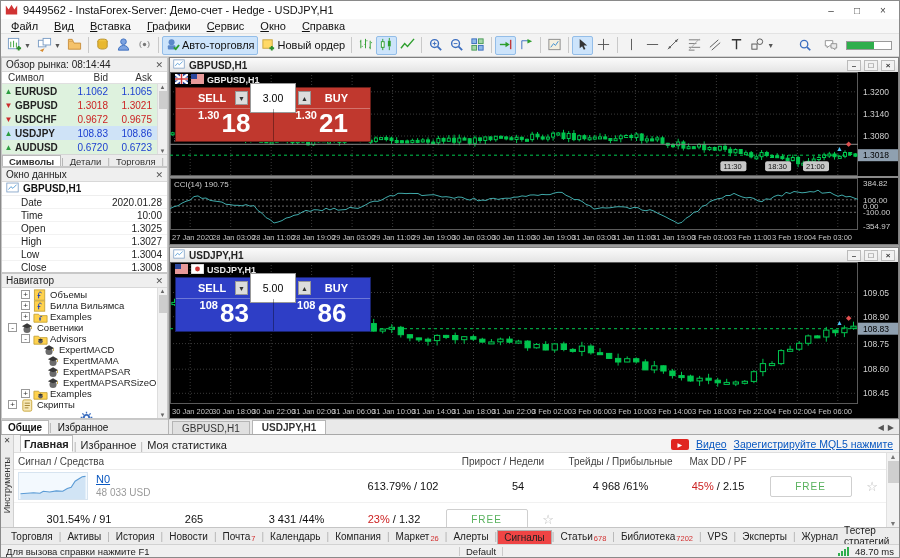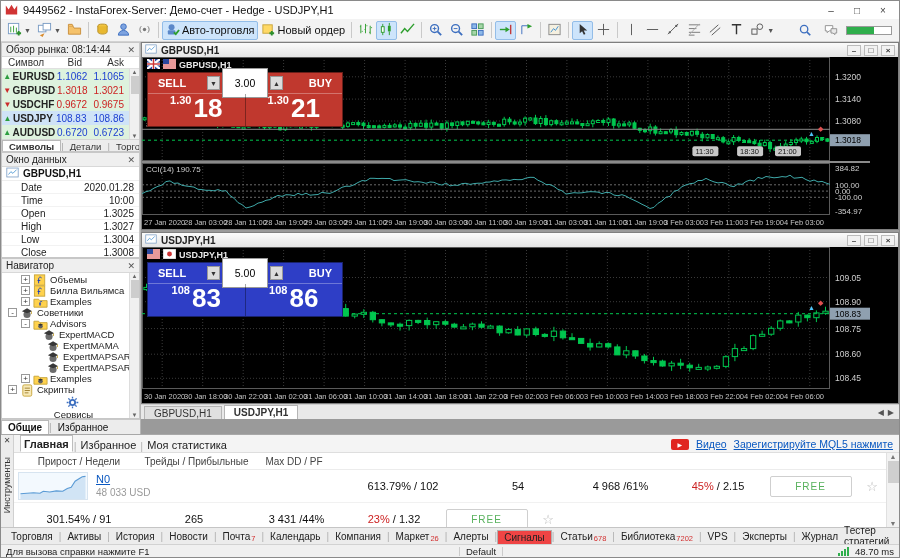--- a/index.html
+++ b/index.html
@@ -20,21 +20,21 @@
 .tbtn.active{background:#cde4fb;border-color:#93bde8}
 .tbtn .dd{font-size:7px;color:#555}
 .tlabel{font-size:11px;white-space:nowrap}
 .tsep{width:1px;height:16px;background:#c9c9c9;margin:0 3px;flex:none}
 .tb-right{margin-left:auto;display:flex;align-items:center;gap:5px;padding-right:4px}
 .progress{width:46px;height:9px;border:1px solid #9a9a9a;background:#fff}
 .progress>span{display:block;height:100%;width:62%;background:#2fae4c}
 
 
 .content{flex:1;display:flex;min-height:0}
-.left{width:140px;flex:none;display:flex;flex-direction:column;background:#f0f0f0;border-right:1px solid #b5b5b5}
+.left{width:168px;flex:none;display:flex;flex-direction:column;background:#f0f0f0;border-right:1px solid #b5b5b5}
 .panel{border:1px solid #c7c7c7;background:#fff;display:flex;flex-direction:column;overflow:hidden}
 .panel-h{height:14px;background:#efefef;border-bottom:1px solid #d8d8d8;display:flex;align-items:center;padding:0 4px;font-size:10px;color:#222;flex:none}
 .panel-x{margin-left:auto;font-size:9px;color:#555}
 
 
 .mw{height:110px;flex:none}
 .mw-colhead{height:15px;display:flex;align-items:center;font-size:10px;color:#333;border-bottom:1px solid #e0e0e0;padding-right:11px}
 .mw-colhead .c1{flex:1;padding-left:6px}
 .mw-colhead .c2,.mw-colhead .c3{width:44px;text-align:right;padding-right:4px}
 .mw-rows{position:relative;flex:1}
@@ -75,21 +75,21 @@
 .chart-win{border:1px solid #7f7f7f;background:#d4d0c8;display:flex;flex-direction:column;flex:none}
 .chart-win.gbp{height:188px;margin-bottom:2px}
 .chart-win.jpy{height:172px}
 .cw-title{height:14px;background:linear-gradient(#fbfbfb,#e4e4e4);display:flex;align-items:center;gap:4px;padding:0 3px;font-size:10px;font-weight:bold;color:#222;flex:none}
 .cw-btns{margin-left:auto;display:flex;gap:3px}
 .cw-btn{width:14px;height:11px;display:flex;align-items:center;justify-content:center;font-size:8px;color:#333;background:#f2f2f2;border:1px solid #bbb}
 .cw-body{position:relative;flex:1;background:#000;overflow:hidden}
 .chart-svg{position:absolute;left:0;top:0}
 .ov-title{position:absolute;left:5px;top:2px;display:flex;align-items:center;gap:3px;color:#e8e8e8;font-size:9px;font-weight:bold}
 .owt{position:absolute;left:5px;top:15px;width:196px;border:1px solid rgba(0,0,0,.45);color:#fff}
-.owt-top{display:flex;align-items:center;height:20px;padding:0 10px;gap:2px}
+.owt-top{display:flex;align-items:center;height:20px;padding:0 22px;gap:2px}
 .owt-side{flex:1;font-size:11px;font-weight:bold}
 .owt-side.r{text-align:right}
 .owt-dd,.owt-up{width:13px;height:14px;background:#dcdcdc;color:#333;font-size:7px;display:flex;align-items:center;justify-content:center;border:1px solid #999}
 .owt-lot{width:46px;height:30px;border:1px solid #999;background:#fff;color:#000;font-size:10.5px;text-align:center;font-family:"Liberation Sans",sans-serif}
 .owt-prices{display:flex;height:33px;border-top:1px solid rgba(255,255,255,.3)}
 .owt-price{flex:1;display:flex;justify-content:center;padding-bottom:4px}
 .owt-price:first-child{border-right:1px solid rgba(0,0,0,.35)}
 .owt-price .sm{font-size:11px;font-weight:bold;margin:0 2px 4px 0}
 .owt-price .big{font-size:26px;font-weight:bold;line-height:28px}
 .chart-tabs{height:15px;background:#e9e9e9;border-top:1px solid #cfcfcf;display:flex;align-items:flex-end;padding-left:3px;flex:none}
@@ -156,20 +156,29 @@
           <path d="M1 14V3l3.5 5L8 2l3.5 6L15 3v11z" fill="#d13434"></path>
         </svg></span>
     <span class="title-text">9449562 - InstaForex-Server: Демо-счет - Hedge - USDJPY,H1</span>
     <span class="win-btns">
       <span class="win-btn">–</span>
       <span class="win-btn">□</span>
       <span class="win-btn">×</span>
     </span>
   </div>
 
+  <div class="menubar">
+      <span class="menu-item">Файл</span>
+      <span class="menu-item">Вид</span>
+      <span class="menu-item">Вставка</span>
+      <span class="menu-item">Графики</span>
+      <span class="menu-item">Сервис</span>
+      <span class="menu-item">Окно</span>
+      <span class="menu-item">Справка</span>
+    </div>
 
   <div class="toolbar">
     <span class="tbtn">
         <span><svg width="15" height="15" viewBox="0 0 16 16">
             <rect x="1.5" y="1.5" width="11" height="11" fill="#fff" stroke="#7a9cc4"></rect>
             <path d="M4 5v6M7 4v7M10 6v5" stroke="#3aa03a"></path>
             <path d="M12.5 9.5v5M10 12h5" stroke="#2d8f2d" stroke-width="2"></path>
           </svg></span>
         <span class="dd">▼</span>
       </span>
@@ -1261,20 +1270,21 @@
           <span class="tb-tab">Избранное</span>
           <span class="tb-tabsep">|</span>
           <span class="tb-tab">Моя статистика</span>
           <span class="tb-links">
           <span class="yt">▶</span>
           <a class="lnk">Видео</a>
           <a class="lnk">Зарегистрируйте MQL5 нажмите</a>
         </span>
       </div>
       <div class="sig-head">
+        <span class="c-name c-name-h">Сигнал / Средства</span>
         <span class="c-growth">Прирост / Недели</span>
         <span class="c-trades">Трейды / Прибыльные</span>
         <span class="c-dd">Max DD / PF</span>
         <span class="c-free"></span>
           <span class="c-star"></span>
       </div>
       <div class="sig-rows">
           <div class="sig-row">
             <span class="c-name">
               <span class="spark"><svg width="68" height="26" viewBox="0 0 70 28">

